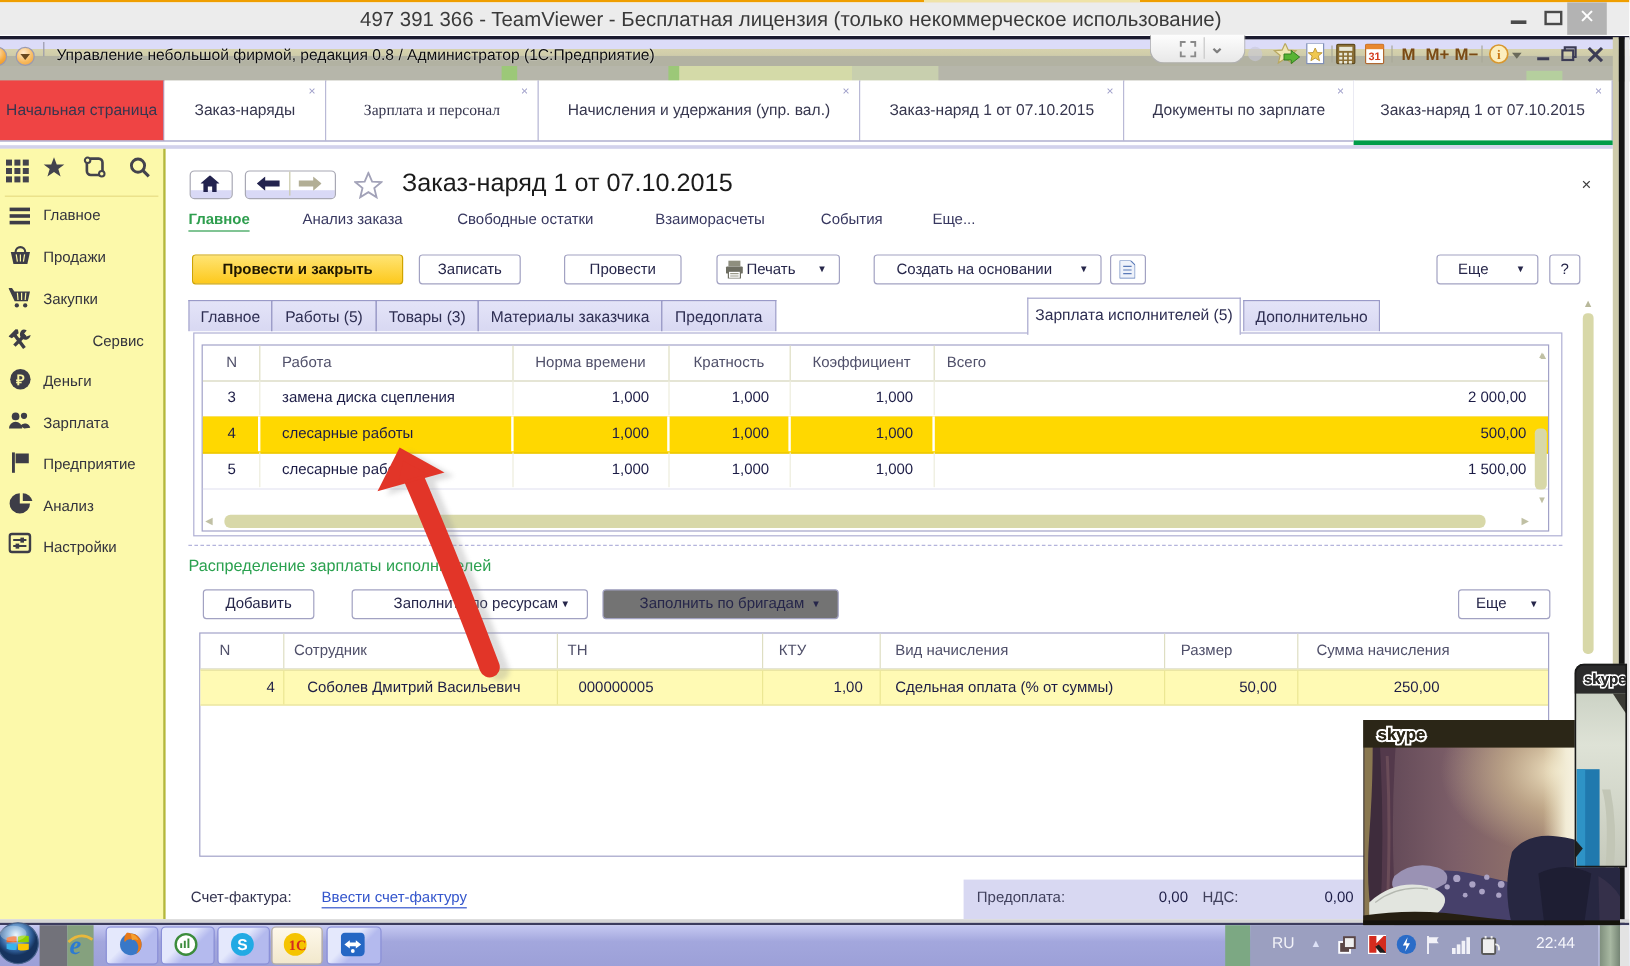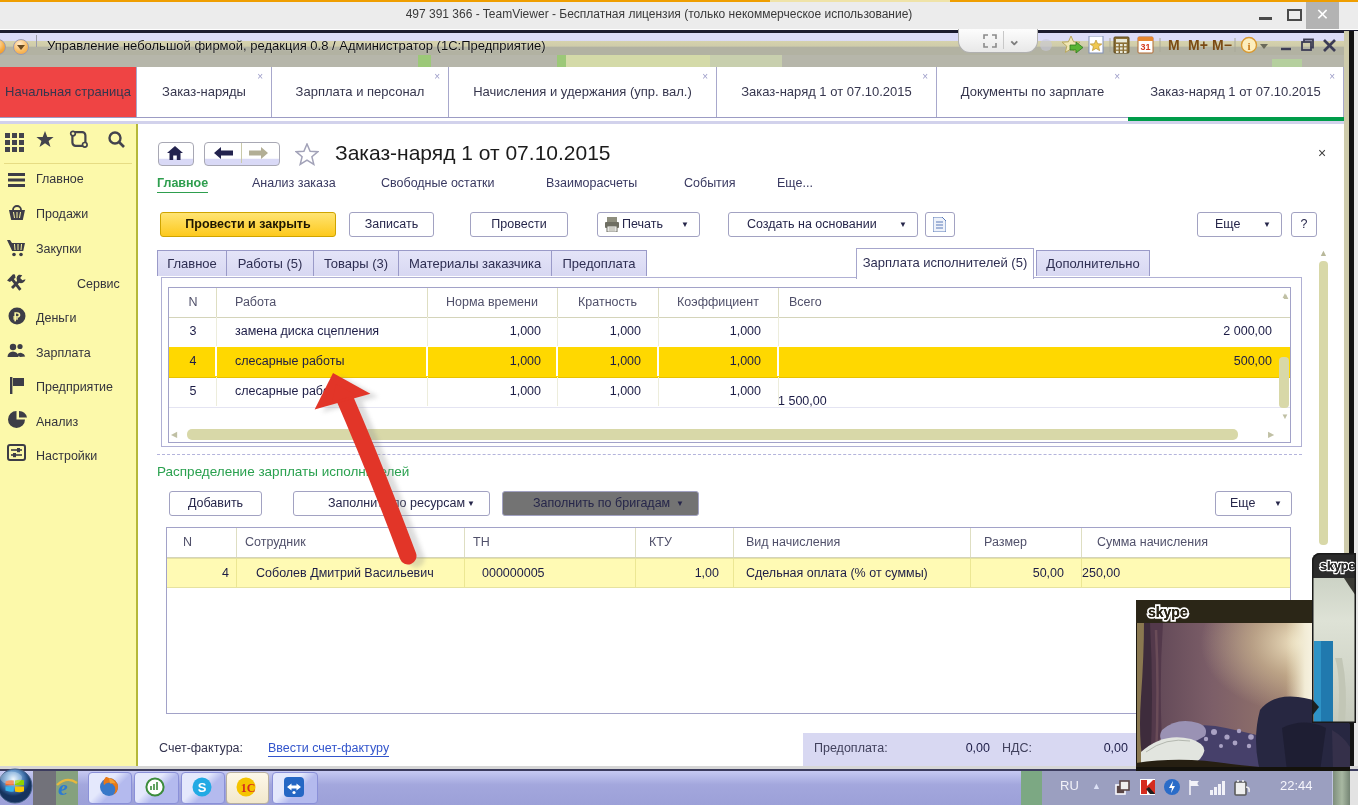--- a/index.html
+++ b/index.html
@@ -8,21 +8,21 @@
   .abs{position:absolute;}
   .tab-x{position:absolute;top:5px;font-size:10px;color:#9c9cc8;line-height:10px;}
 </style>
 </head>
 <body>
 <div id="root">
 
   <div class="abs" style="left:0;top:0;width:1358px;height:2px;background:#ef9e00;"></div>
   <div class="abs" style="left:770px;top:0;width:180px;height:2px;background:#efe3a8;"></div>
   <div class="abs" style="left:0;top:2px;width:1358px;height:27px;background:#ececec;"></div>
-  <div class="abs" style="left:0;top:7px;width:1358px;height:18px;text-align:center;font-size:12px;color:#3a3a3a;padding-right:0;">
+  <div class="abs" style="left:0;top:7px;width:1358px;height:18px;text-align:center;font-size:17px;color:#3a3a3a;padding-right:0;">
     <span style="position:relative;left:-20px;">497 391 366 - TeamViewer - Бесплатная лицензия (только некоммерческое использование)</span>
   </div>
 
   <div class="abs" style="left:1259px;top:17px;width:13px;height:3px;background:#4a4a4a;"></div>
   <div class="abs" style="left:1287px;top:9px;width:11px;height:8px;border:2.5px solid #4a4a4a;"></div>
   <div class="abs" style="left:1306px;top:2px;width:33px;height:27px;background:#b3b3b3;color:#fff;font-size:16px;text-align:center;line-height:26px;">✕</div>
 
   <div class="abs" style="left:0;top:30px;width:1358px;height:3px;background:#1c1c30;"></div>
   <div class="abs" style="left:0;top:33px;width:1358px;height:22px;background:linear-gradient(#dcdcf8 0%,#dcdcf8 34%,#d6d2ac 36%,#cfccaa 60%,#b2b2a2 64%,#b2b2a2 100%);"></div>
 
@@ -115,21 +115,21 @@
 
   <div id="wintabs" class="abs" style="left:0;top:67px;width:1358px;height:50px;font-size:13px;color:#36364e;">
     <div class="abs" style="left:0;top:0;width:136px;height:50px;background:#ef4444;border-right:1px solid #a8a8cc;">
       <div class="abs" style="left:0;top:0;width:136px;height:50px;line-height:50px;text-align:center;">Начальная страница</div>
     </div>
     <div class="abs" style="left:137px;top:0;width:134px;height:50px;background:#fff;border-right:1px solid #a8a8cc;">
       <div class="abs" style="left:0;top:0;width:134px;height:50px;line-height:50px;text-align:center;">Заказ-наряды</div>
         <div class="tab-x" style="right:8px;">×</div>
     </div>
     <div class="abs" style="left:272px;top:0;width:176px;height:50px;background:#fff;border-right:1px solid #a8a8cc;">
-      <div class="abs" style="left:0;top:0;width:176px;height:50px;line-height:50px;text-align:center;">Зарплата и персонал</div>
+      <div class="abs" style="left:0;top:0;width:176px;height:50px;line-height:50px;text-align:center;font-family:Liberation Serif, serif;">Зарплата и персонал</div>
         <div class="tab-x" style="right:8px;">×</div>
     </div>
     <div class="abs" style="left:449px;top:0;width:267px;height:50px;background:#fff;border-right:1px solid #a8a8cc;">
       <div class="abs" style="left:0;top:0;width:267px;height:50px;line-height:50px;text-align:center;">Начисления и удержания (упр. вал.)</div>
         <div class="tab-x" style="right:8px;">×</div>
     </div>
     <div class="abs" style="left:717px;top:0;width:219px;height:50px;background:#fff;border-right:1px solid #a8a8cc;">
       <div class="abs" style="left:0;top:0;width:219px;height:50px;line-height:50px;text-align:center;">Заказ-наряд 1 от 07.10.2015</div>
         <div class="tab-x" style="right:8px;">×</div>
     </div>
@@ -380,21 +380,21 @@
       <span class="abs" style="left:387px;top:0;width:2px;height:29px;background:#fff;"></span>
       <span class="abs" style="left:488px;top:0;width:2px;height:29px;background:#fff;"></span>
       <span class="abs" style="left:608px;top:0;width:2px;height:29px;background:#fff;"></span>
     </div>
     <div class="abs" style="left:169px;top:100px;width:1121px;height:30px;border-bottom:1px solid #e4e4f2;color:#1c1c46;">
       <span class="abs" style="left:0;top:0;width:48px;text-align:center;line-height:29px;">5</span>
       <span class="abs" style="left:66px;top:0;line-height:29px;">слесарные работы</span>
       <span class="abs" style="left:258px;top:0;width:114px;text-align:right;line-height:29px;">1,000</span>
       <span class="abs" style="left:388px;top:0;width:84px;text-align:right;line-height:29px;">1,000</span>
       <span class="abs" style="left:489px;top:0;width:103px;text-align:right;line-height:29px;">1,000</span>
-      <span class="abs" style="left:609px;top:0;width:494px;line-height:29px;margin-top:10px;">1 500,00</span>
+      <span class="abs" style="left:609px;top:0;width:494px;text-align:right;line-height:29px;">1 500,00</span>
       <span class="abs" style="left:47px;top:0;width:1px;height:29px;background:#ededdc;"></span>
       <span class="abs" style="left:258px;top:0;width:1px;height:29px;background:#ededdc;"></span>
       <span class="abs" style="left:388px;top:0;width:1px;height:29px;background:#ededdc;"></span>
       <span class="abs" style="left:489px;top:0;width:1px;height:29px;background:#ededdc;"></span>
       <span class="abs" style="left:609px;top:0;width:1px;height:29px;background:#ededdc;"></span>
     </div>
 
     <div class="abs" style="left:1281px;top:15px;font-size:8px;color:#c0c0a4;line-height:8px;">▲</div>
     <div class="abs" style="left:1279px;top:80px;width:10px;height:51px;background:#d8d8a8;border-radius:4px;"></div>
     <div class="abs" style="left:1281px;top:136px;font-size:8px;color:#c0c0a4;line-height:8px;">▼</div>
@@ -438,21 +438,21 @@
       <span class="abs" style="left:803px;top:0;width:1px;height:29px;background:#dedec2;"></span>
       <span class="abs" style="left:914px;top:0;width:1px;height:29px;background:#dedec2;"></span>
     </div>
     <div class="abs" style="left:167px;top:110px;width:1123px;height:30px;background:#fffab4;border-top:1px solid #e6e2a0;border-bottom:1px solid #e6e2a0;color:#1c1c46;box-sizing:border-box;">
       <span class="abs" style="left:0;top:0;width:62px;text-align:right;line-height:28px;">4</span>
       <span class="abs" style="left:89px;top:0;line-height:28px;">Соболев Дмитрий Васильевич</span>
       <span class="abs" style="left:315px;top:0;line-height:28px;">000000005</span>
       <span class="abs" style="left:469px;top:0;width:83px;text-align:right;line-height:28px;">1,00</span>
       <span class="abs" style="left:579px;top:0;line-height:28px;">Сдельная оплата (% от суммы)</span>
       <span class="abs" style="left:804px;top:0;width:93px;text-align:right;line-height:28px;">50,00</span>
-      <span class="abs" style="left:915px;top:0;width:197px;text-align:left;line-height:28px;">250,00</span>
+      <span class="abs" style="left:915px;top:0;width:197px;text-align:center;line-height:28px;">250,00</span>
       <span class="abs" style="left:69px;top:0;width:1px;height:28px;background:#ece793;"></span>
       <span class="abs" style="left:297px;top:0;width:1px;height:28px;background:#ece793;"></span>
       <span class="abs" style="left:468px;top:0;width:1px;height:28px;background:#ece793;"></span>
       <span class="abs" style="left:566px;top:0;width:1px;height:28px;background:#ece793;"></span>
       <span class="abs" style="left:803px;top:0;width:1px;height:28px;background:#ece793;"></span>
       <span class="abs" style="left:914px;top:0;width:1px;height:28px;background:#ece793;"></span>
     </div>
   </div>
 
   <div id="bottominfo" class="abs" style="left:0;top:714px;width:1344px;height:52px;font-size:12.5px;color:#33334f;">

